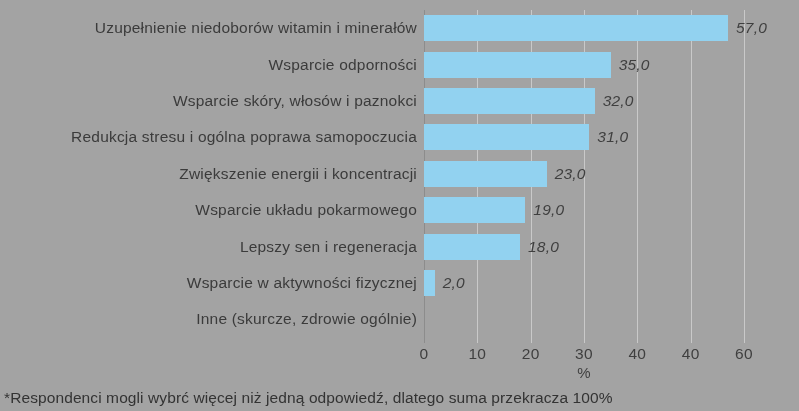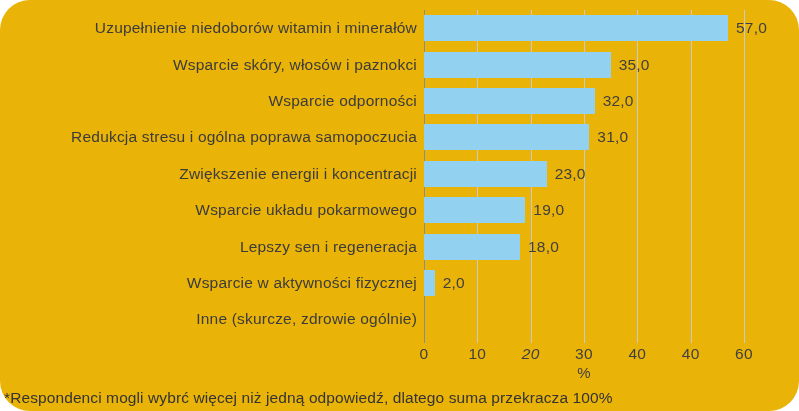--- a/index.html
+++ b/index.html
@@ -5,24 +5,23 @@
   html, body {
     margin: 0;
     padding: 0;
     background: #ffffff;
     font-family: "Liberation Sans", sans-serif;
   }
   .figure {
     position: relative;
     width: 799px;
     height: 411px;
-    background: #eab308;
+    background: #a3a3a3;
     overflow: hidden;
     color: #3b3b3b;
-    border-radius: 30px;
   }
   .chart-wrap {
     display: flex;
     padding-top: 10px;
   }
   .labels-col {
     width: 424px;
     display: flex;
     flex-direction: column;
     flex-shrink: 0;
@@ -73,20 +72,21 @@
   .bar {
     height: 26px;
     flex-shrink: 0;
   }
   .value-label {
     margin-left: 8px;
     font-size: 15.5px;
     letter-spacing: 0.2px;
     color: #3f3f3f;
     white-space: nowrap;
+    font-style: italic;
   }
   .x-axis-row {
     display: flex;
   }
   .x-axis-spacer {
     width: 424px;
     flex-shrink: 0;
   }
   .x-ticks {
     position: relative;
@@ -125,22 +125,22 @@
     white-space: nowrap;
   }
 </style>
 </head>
 <body>
 
 <div class="figure">
   <div class="chart-wrap">
     <div class="labels-col">
         <div class="label-row">Uzupełnienie niedoborów witamin i minerałów</div>
+        <div class="label-row">Wsparcie odporności</div>
         <div class="label-row">Wsparcie skóry, włosów i paznokci</div>
-        <div class="label-row">Wsparcie odporności</div>
         <div class="label-row">Redukcja stresu i ogólna poprawa samopoczucia</div>
         <div class="label-row">Zwiększenie energii i koncentracji</div>
         <div class="label-row">Wsparcie układu pokarmowego</div>
         <div class="label-row">Lepszy sen i regeneracja</div>
         <div class="label-row">Wsparcie w aktywności fizycznej</div>
         <div class="label-row">Inne (skurcze, zdrowie ogólnie)</div>
       </div>
     <div class="plot-col">
         <div class="gridline" style="left: 90.9091%; background: rgb(201, 201, 201);"></div>
         <div class="gridline" style="left: 75.7576%; background: rgb(201, 201, 201);"></div>
@@ -183,21 +183,21 @@
             <span class="value-label">2,0</span>
           </div>
         </div>
     </div>
   </div>
   <div class="x-axis-row">
     <div class="x-axis-spacer"></div>
     <div class="x-ticks">
         <span class="x-tick-label" style="left: 0%;">0</span>
         <span class="x-tick-label" style="left: 15.1515%;">10</span>
-        <span class="x-tick-label" style="left: 30.303%; font-style: italic;">20</span>
+        <span class="x-tick-label" style="left: 30.303%;">20</span>
         <span class="x-tick-label" style="left: 45.4545%; text-align: center;">30</span>
         <span class="x-tick-label" style="left: 60.6061%; text-align: center;">40</span>
         <span class="x-tick-label" style="left: 75.7576%;">40</span>
         <span class="x-tick-label" style="left: 90.9091%;">60</span>
       </div>
   </div>
   <div class="x-title-row">
     <div class="x-axis-spacer"></div>
     <div class="x-title-box">
       <span class="x-axis-title" style="left: 45.4545%;">%</span>

